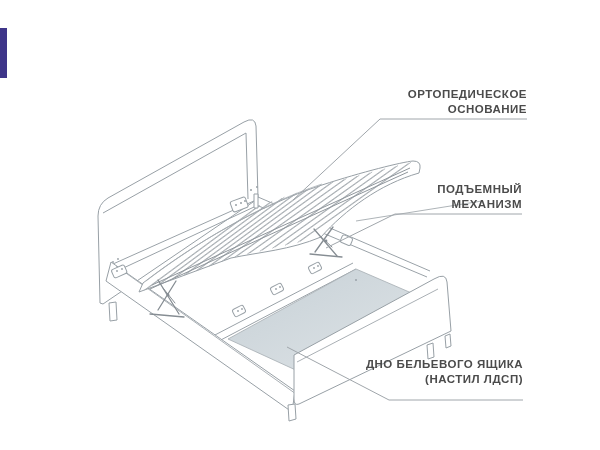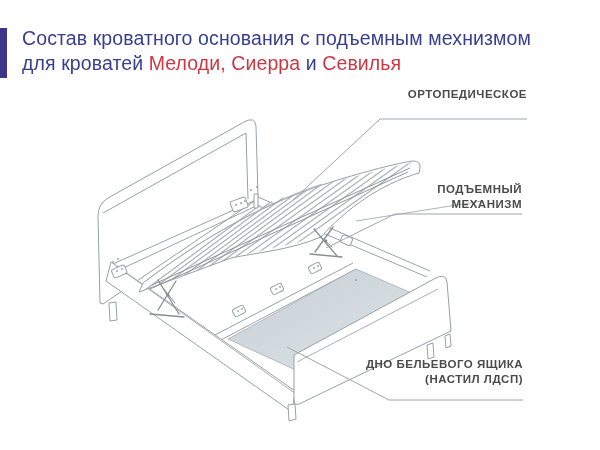--- a/index.html
+++ b/index.html
@@ -16,28 +16,20 @@
   #callout-ortho{right:73px;top:87px;text-align:right;}
   #callout-lift{right:78px;top:182px;}
   #callout-drawer{right:77px;top:357px;}
 </style>
 </head>
 <body>
 
 <div id="stage" style="--title-blue: #393f8f; --title-red: #cb3844; --label-gray: #4b4b4b;">
 
   <div class="accent-bar" style="background: rgb(62, 53, 137);"></div>
-  <div class="title">
-    <div>
-      <span class="t-blue">Состав кроватного основания с подъемным мехнизмом</span>
-    </div>
-    <div>
-      <span class="t-blue">для кроватей </span><span class="t-red">Мелоди, Сиерра </span><span class="t-blue">и </span><span class="t-red">Севилья</span>
-    </div>
-  </div>
 
   <svg class="diagram-svg" width="600" height="450" viewBox="0 0 600 450">
     <defs>
       <linearGradient id="panelGrad" x1="0" y1="0" x2="1" y2="1">
         <stop offset="0" stop-color="#c6d0d6"></stop>
         <stop offset="1" stop-color="#dfe4e7"></stop>
       </linearGradient>
     </defs>
 
     <g stroke="#98a0a6" stroke-width="1" fill="none" stroke-linejoin="round">
@@ -165,20 +157,21 @@
 
     <g stroke="#a0a6ab" stroke-width="1" fill="none">
       <path d="M527,119 L380,119 L293,200"></path>
       <path d="M522,214 L395,214 L326,248"></path>
       <path d="M287,347 L389,400 L523,400"></path>
     </g>
   </svg>
 
   <div class="callout" id="callout-ortho">
     <div>ОРТОПЕДИЧЕСКОЕ</div>
+    <div>ОСНОВАНИЕ</div>
   </div>
   <div class="callout" id="callout-lift">
     <div>ПОДЪЕМНЫЙ</div>
     <div>МЕХАНИЗМ</div>
   </div>
   <div class="callout" id="callout-drawer">
     <div>ДНО БЕЛЬЕВОГО ЯЩИКА</div>
     <div>(НАСТИЛ ЛДСП)</div>
   </div>
 

